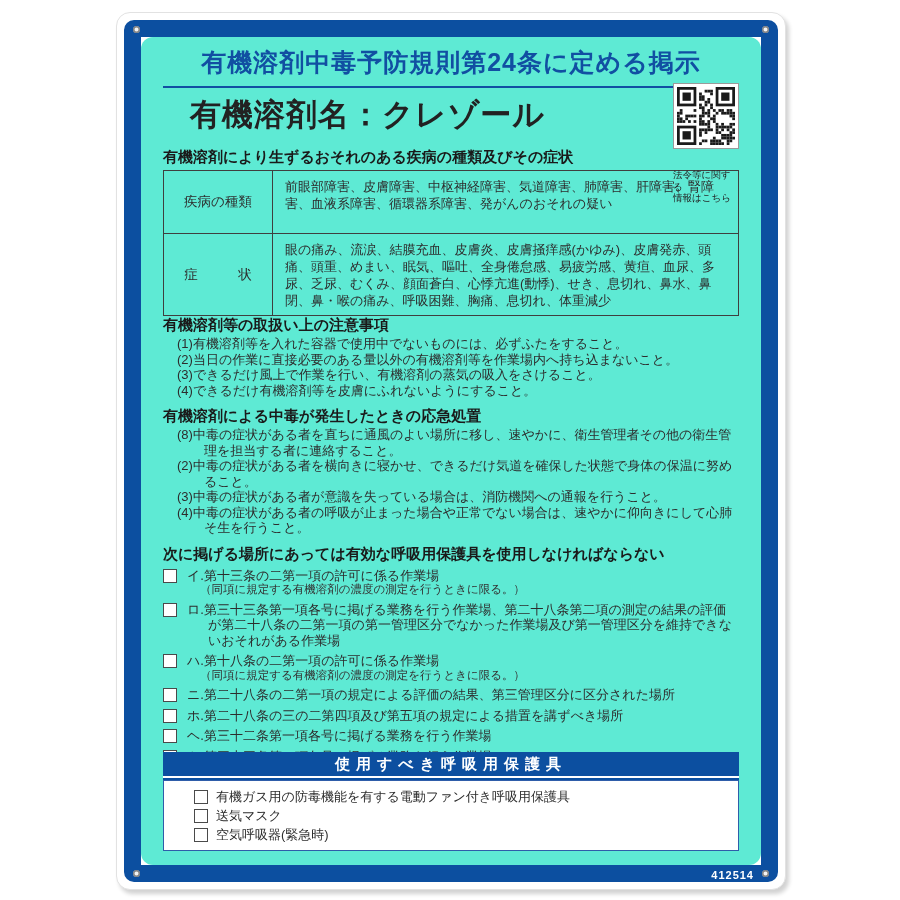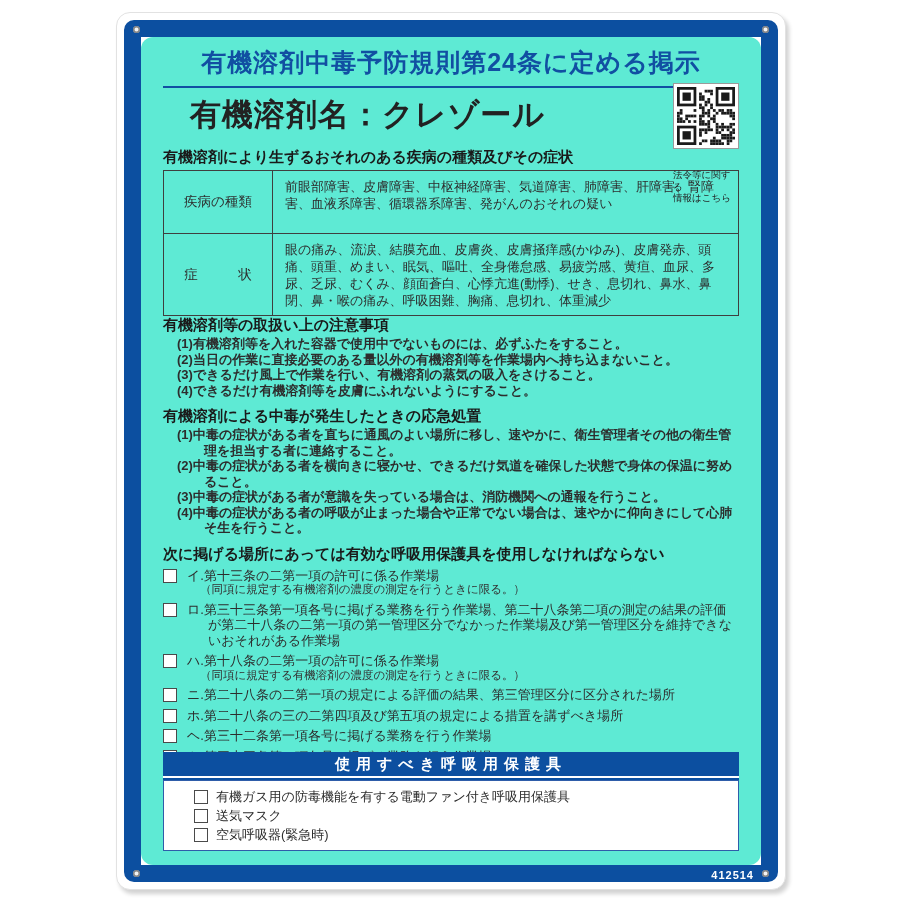--- a/index.html
+++ b/index.html
@@ -50,21 +50,21 @@
   .d-table{margin-top:4px;border:1.5px solid #3f3f3f;}
   .d-row{display:flex;}
   .d-row + .d-row{border-top:1.5px solid #3f3f3f;}
   .d-label{
     flex:0 0 108px;border-right:1.5px solid #3f3f3f;display:flex;
     align-items:center;justify-content:center;font-size:13.5px;text-align:center;
   }
   .d-text{flex:1;padding:7px 10px 6px 12px;font-size:13px;line-height:17px;}
   .d-row.r1{min-height:62px;} .d-row.r2{min-height:80px;}
   
-  .num-list{margin-top:2px;font-weight:bold;}
+  .num-list{margin-top:2px;}
   .num-item{
     font-size:13px;line-height:15.5px;margin-left:14px;
     padding-left:27px;text-indent:-27px;
   }
   
   .place-list{margin-top:3px;}
   .place-item{display:flex;margin-top:5px;}
   .checkbox{
     flex:0 0 auto;width:12px;height:12px;border:1.5px solid #4a4a4a;
     background:#fff;margin-top:1px;
@@ -262,21 +262,21 @@
         <div class="num-item">(2)当日の作業に直接必要のある量以外の有機溶剤等を作業場内へ持ち込まないこと。</div>
 
         <div class="num-item">(3)できるだけ風上で作業を行い、有機溶剤の蒸気の吸入をさけること。</div>
 
         <div class="num-item">(4)できるだけ有機溶剤等を皮膚にふれないようにすること。</div>
       </div>
 
     <div class="sec-heading mt9">有機溶剤による中毒が発生したときの応急処置</div>
     <div class="num-list">
 
-        <div class="num-item">(1)中毒の症状がある者を直ちに通風のよい場所に移し、速やかに、衛生管理者その他の衛生管理を担当する者に連絡すること。</div>
+        <div class="num-item">(8)中毒の症状がある者を直ちに通風のよい場所に移し、速やかに、衛生管理者その他の衛生管理を担当する者に連絡すること。</div>
 
         <div class="num-item">(2)中毒の症状がある者を横向きに寝かせ、できるだけ気道を確保した状態で身体の保温に努めること。</div>
 
         <div class="num-item">(3)中毒の症状がある者が意識を失っている場合は、消防機関への通報を行うこと。</div>
 
         <div class="num-item">(4)中毒の症状がある者の呼吸が止まった場合や正常でない場合は、速やかに仰向きにして心肺そ生を行うこと。</div>
       </div>
 
     <div class="sec-heading mt9">次に掲げる場所にあっては有効な呼吸用保護具を使用しなければならない</div>
     <div class="place-list">

